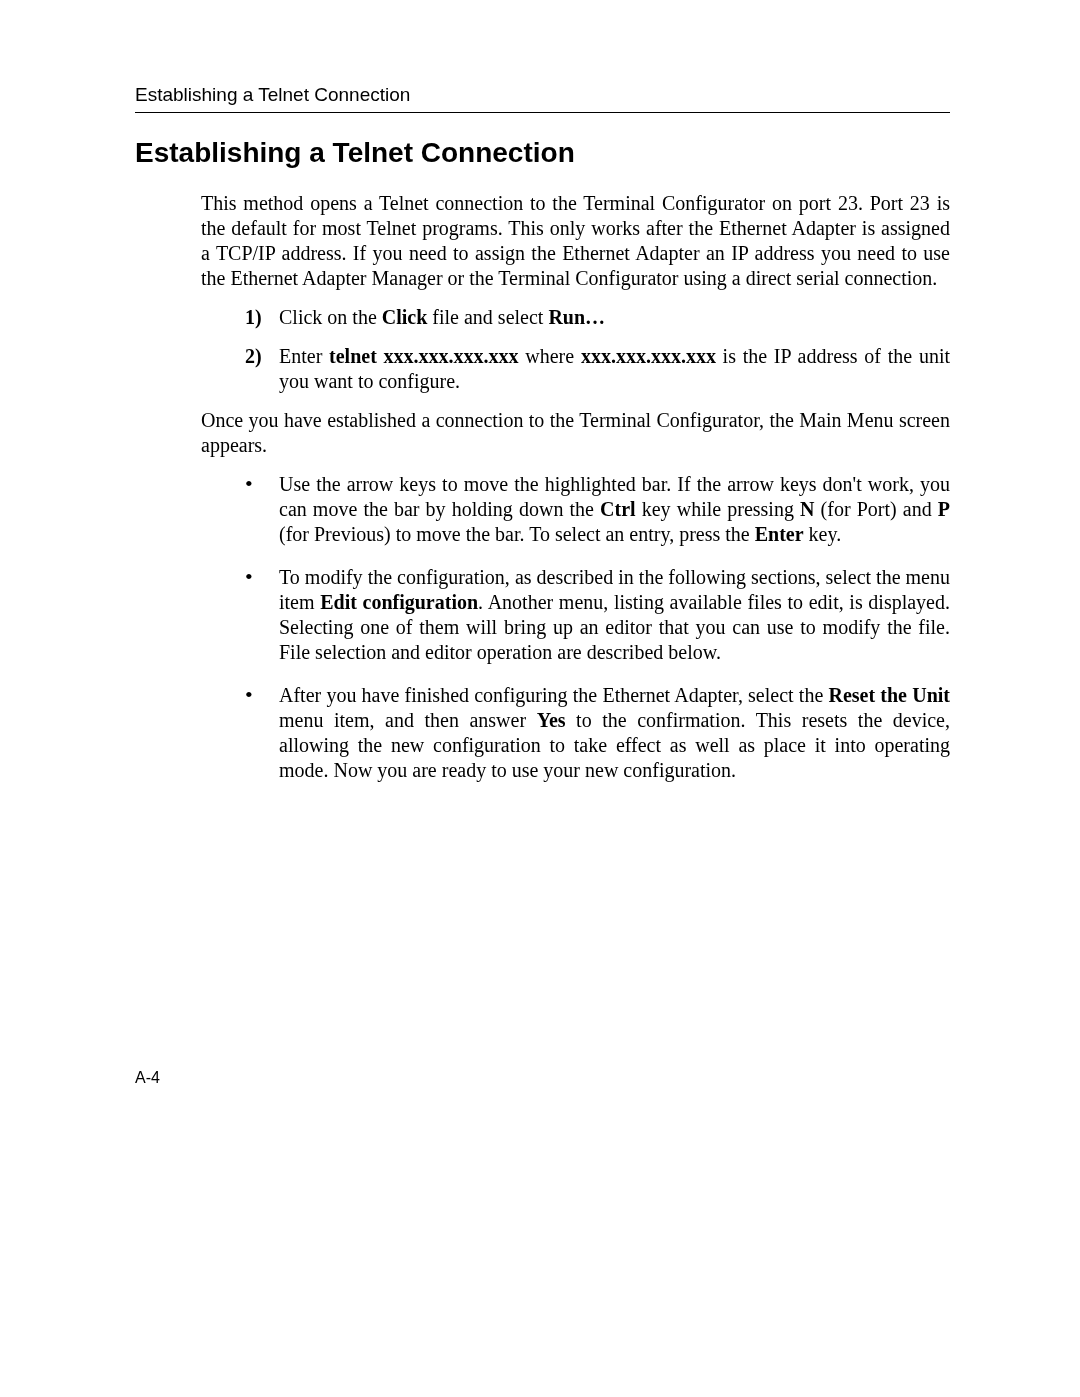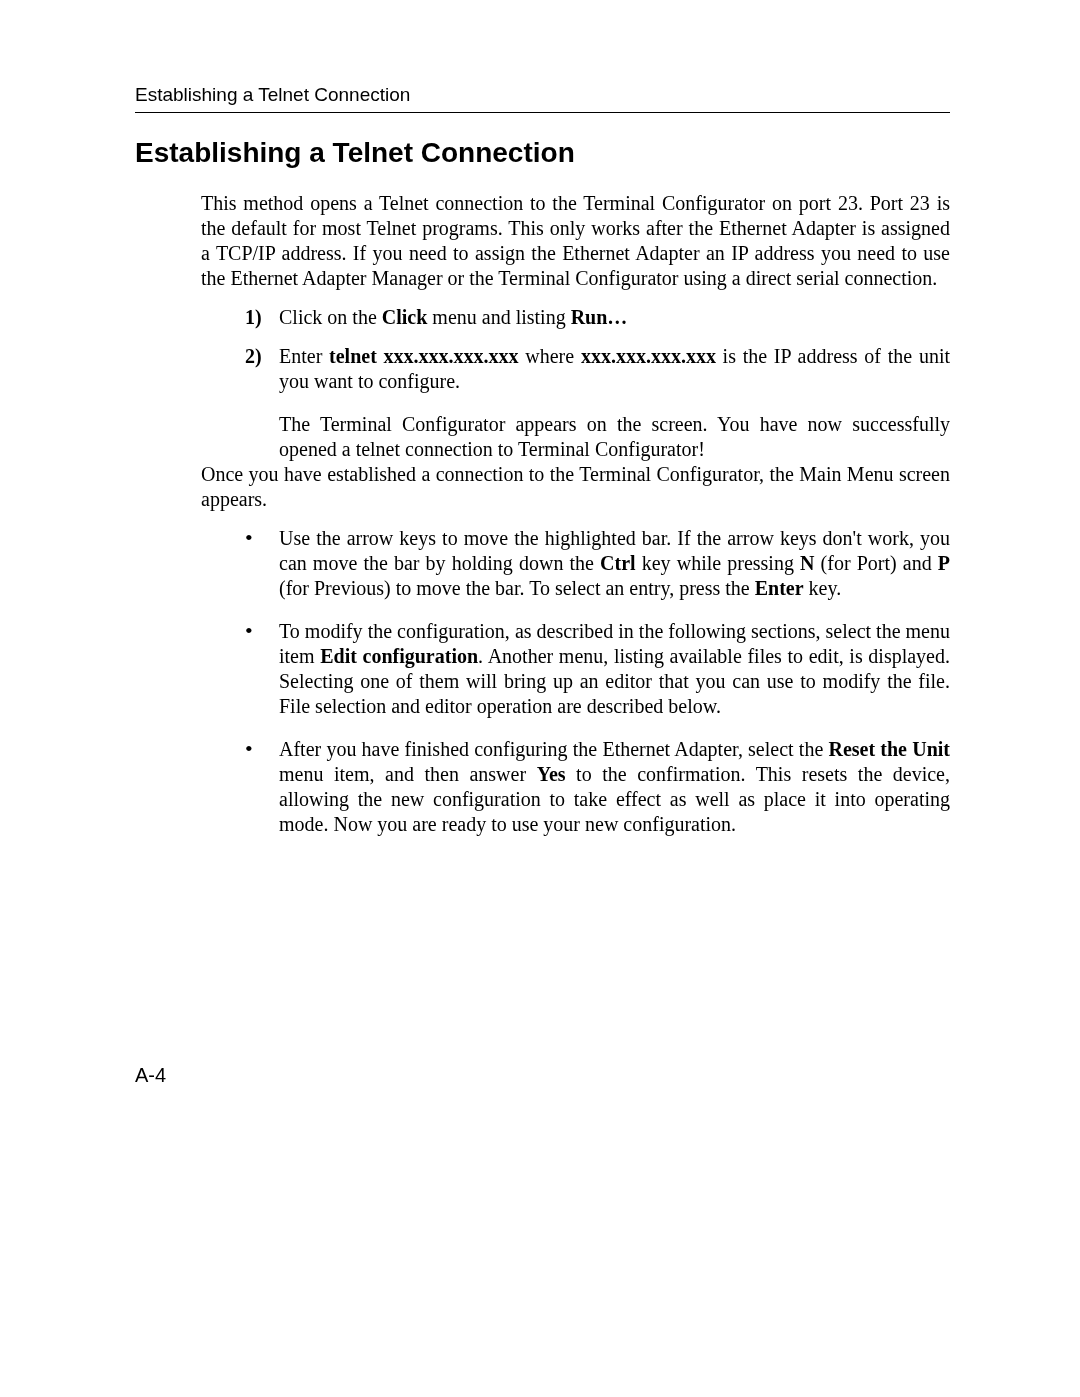--- a/index.html
+++ b/index.html
@@ -90,53 +90,52 @@
     line-height: 1.1;
   }
   .ul-bullets .txt {
     flex: 1 1 auto;
   }
   .page-number {
     position: absolute;
     left: 135px;
     bottom: 110px;
     font-family: Arial, Helvetica, sans-serif;
-    font-size: 20px;
+    font-size: 16px;
   }
   b { font-weight: bold; }
 </style>
 </head>
 <body>
 
 <div class="page">
 
   <div class="running-header">Establishing a Telnet Connection</div>
   <hr class="header-rule">
 
   <h1 class="section-heading">Establishing a Telnet Connection</h1>
 
   <div class="body-indent">
     <p class="body-text">This method opens a Telnet connection to the Terminal Configurator on port 23. Port 23 is the default for most Telnet programs. This only works after the Ethernet Adapter is assigned a TCP/IP address. If you need to assign the Ethernet Adapter an IP address you need to use the Ethernet Adapter Manager or the Terminal Configurator using a direct serial connection.</p>
 
     <div class="ol-steps">
       <div class="step">
         <span class="num">1)</span>
         <span class="txt">
-          <span>Click on the </span><b>Click</b><span> menu and listing </span><b>Run…</b><span></span>
+          <span>Click on the </span><b>Click</b><span> file and select </span><b>Run…</b><span></span>
         </span>
       </div>
       <div class="step">
         <span class="num">2)</span>
         <span class="txt">
           <span>Enter </span><b>telnet xxx.xxx.xxx.xxx</b><span> where </span><b>xxx.xxx.xxx.xxx</b><span> is the IP address of the unit you want to configure.</span>
         </span>
       </div>
     </div>
 
-    <p class="step-result">The Terminal Configurator appears on the screen. You have now successfully opened a telnet connection to Terminal Configurator!</p>
   </div>
 
 
   <div class="body-indent">
     <p class="body-text">Once you have established a connection to the Terminal Configurator, the Main Menu screen appears.</p>
 
     <ul class="ul-bullets">
       <li>
         <span class="dot">•</span>
         <span class="txt">

